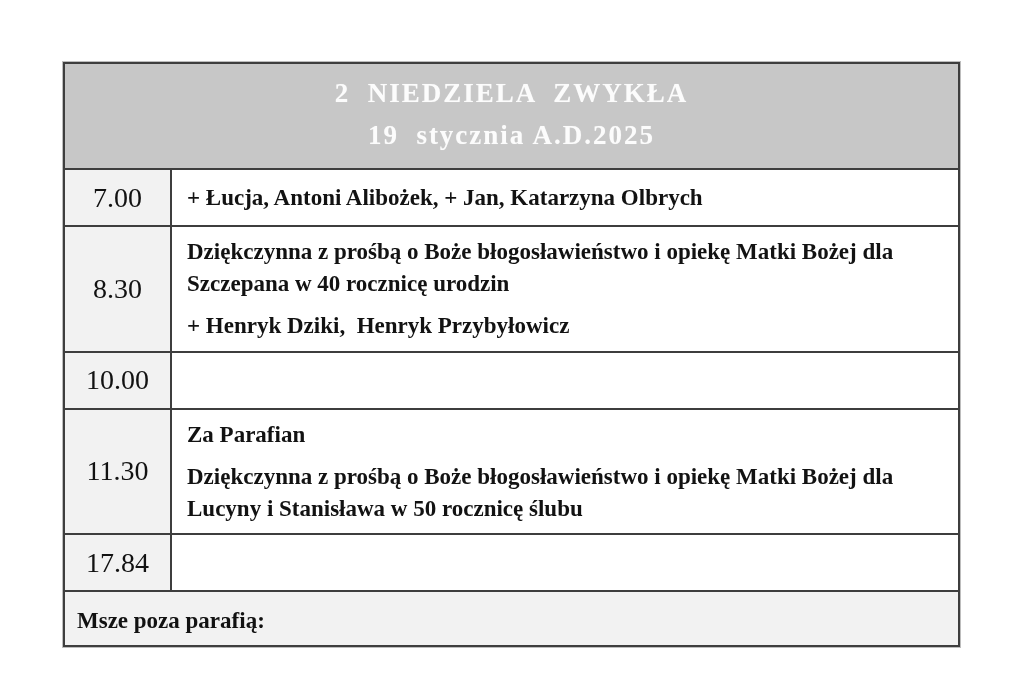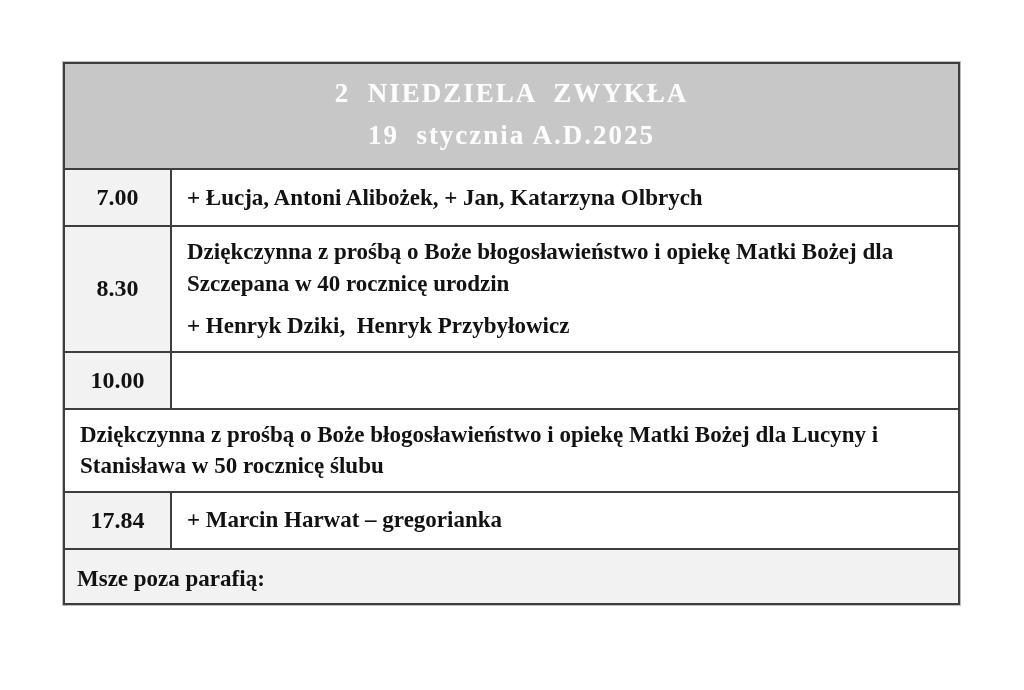--- a/index.html
+++ b/index.html
@@ -57,22 +57,22 @@
     background: var(--row-bg);
     min-height: 57px;
   }
   .time-cell {
     flex: 0 0 107px;
     background: var(--time-bg);
     border-right: 2px solid var(--border);
     display: flex;
     align-items: center;
     justify-content: center;
-    font-weight: bold;
-    font-size: 24px;
+    font-weight: normal;
+    font-size: 28px;
     color: var(--text);
   }
   .content-cell {
     flex: 1;
     display: flex;
     flex-direction: column;
     justify-content: center;
     padding: 9px 18px 9px 15px;
     gap: 11px;
   }
@@ -120,29 +120,28 @@
           <div class="time-cell">8.30</div>
           <div class="content-cell">
             <p class="entry">Dziękczynna z prośbą o Boże błogosławieństwo i opiekę Matki Bożej dla Szczepana w 40 rocznicę urodzin</p>
             <p class="entry">+ Henryk Dziki,  Henryk Przybyłowicz</p>
           </div>
         </div>
         <div class="row">
           <div class="time-cell">10.00</div>
         </div>
         <div class="row">
+          <div class="time-cell">11.30</div>
           <div class="content-cell">
+            <p class="entry">Za Parafian</p>
             <p class="entry">Dziękczynna z prośbą o Boże błogosławieństwo i opiekę Matki Bożej dla Lucyny i Stanisława w 50 rocznicę ślubu</p>
           </div>
         </div>
         <div class="row">
           <div class="time-cell">17.84</div>
-          <div class="content-cell">
-            <p class="entry">+ Marcin Harwat – gregorianka</p>
-          </div>
         </div>
       </div>
 
     <div class="footer-row">
       <span class="footer-label">Msze poza parafią:</span>
     </div>
 
   </div>
 </div>
 

